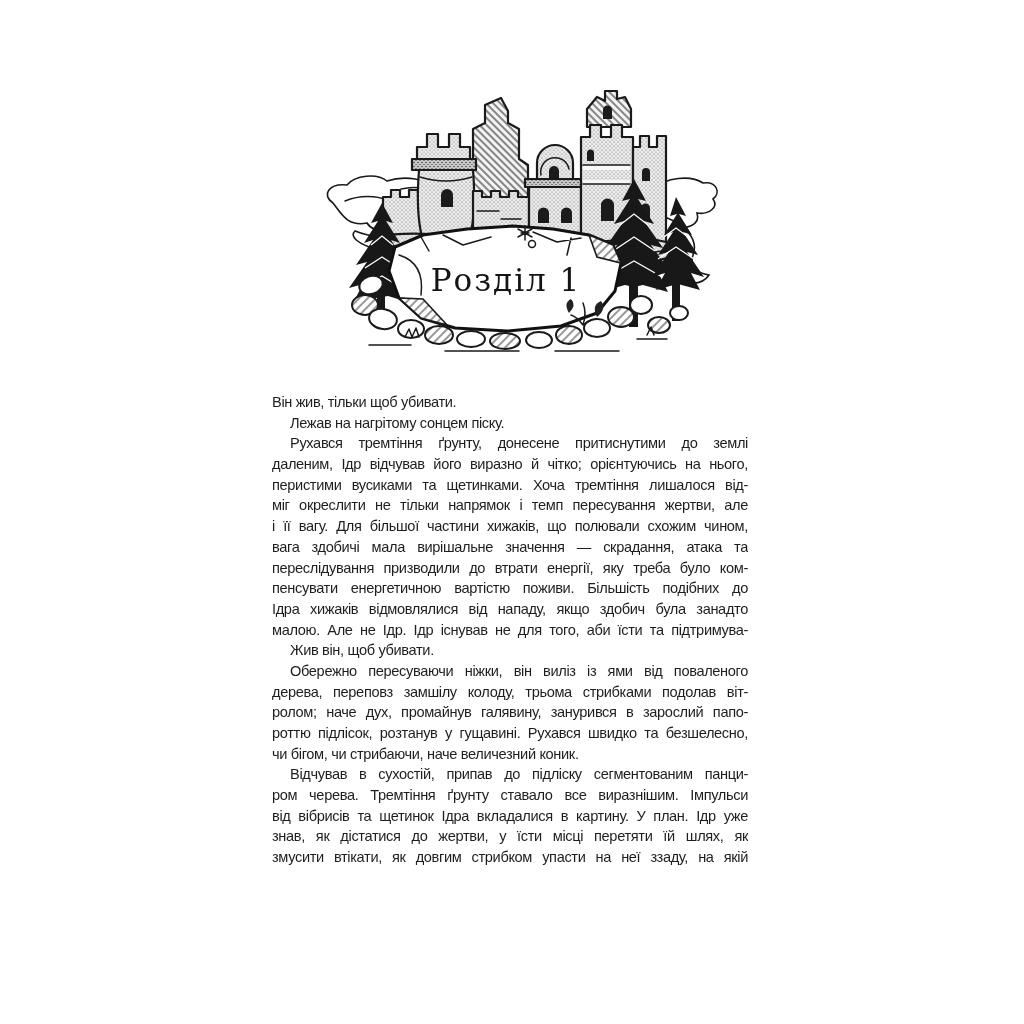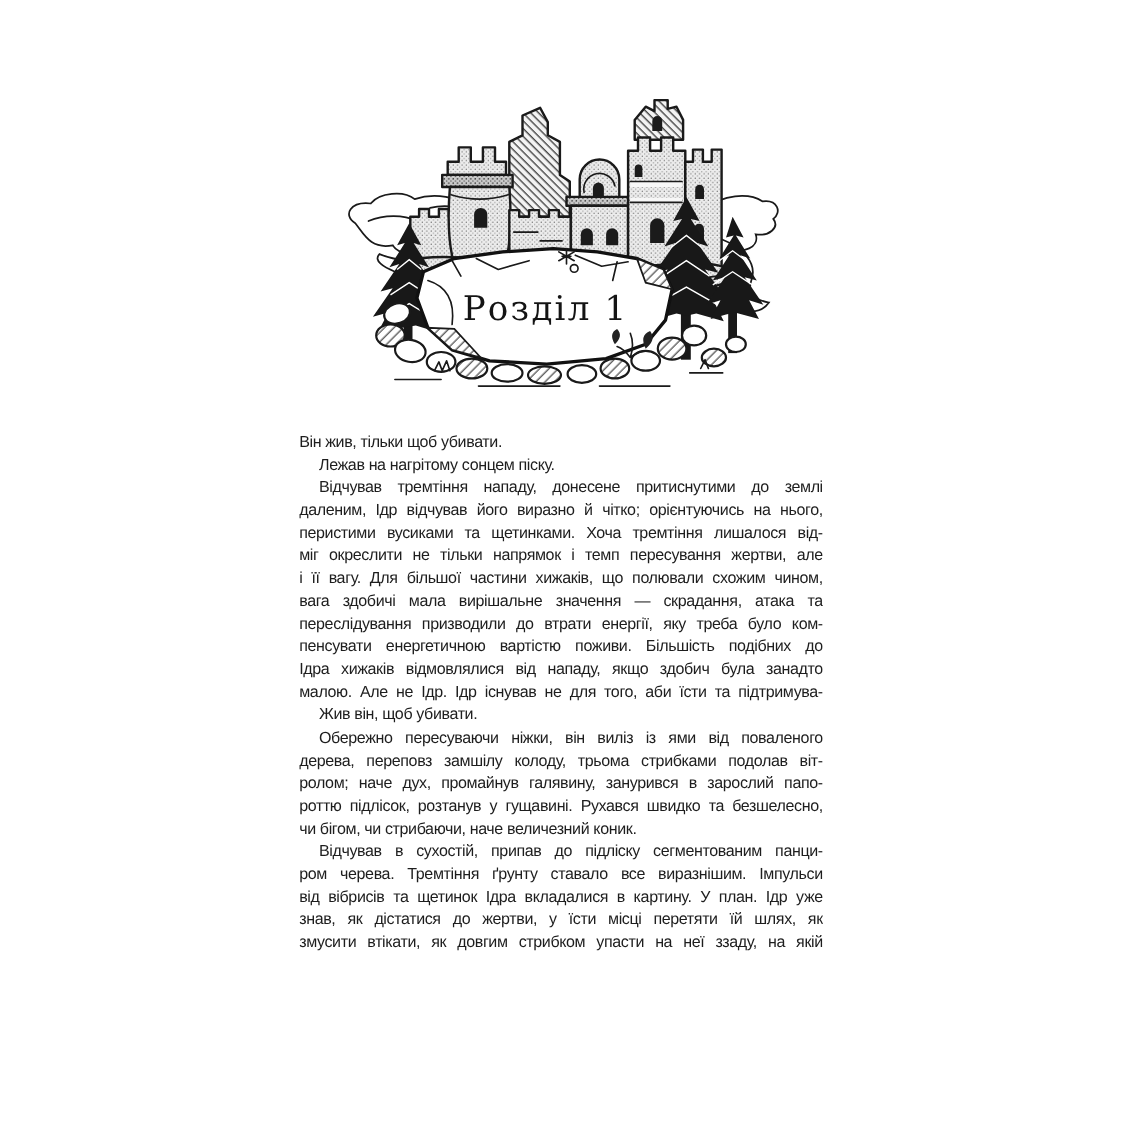--- a/index.html
+++ b/index.html
@@ -3,21 +3,21 @@
 <meta charset="utf-8">
 <style>
   html,body{margin:0;padding:0;}
   body{
     width:1024px;height:1024px;position:relative;
     background:#ffffff;overflow:hidden;
     font-family:"Liberation Sans","DejaVu Sans",sans-serif;
   }
   .page{position:absolute;inset:0;background:#fff;}
   figure.illustration{
-    position:absolute;left:315px;top:85px;width:395px;height:278px;margin:0;
+    position:absolute;left:325px;top:85px;width:395px;height:278px;margin:0;
   }
   .body-text{
     position:absolute;left:272px;top:392px;width:476px;
     font-size:14.6px;letter-spacing:-0.35px;color:#1e1e1e;
   }
   .line{
     text-align:justify;height:20.7px;line-height:20.7px;overflow:hidden;
   }
   .line::after{content:"";display:inline-block;width:100%;height:0;vertical-align:top;}
   .line.endline{text-align:left;}
@@ -162,21 +162,21 @@
         <path d="M80,252 l4,-8 l3,8 l4,-9 l3,9 M322,250 l4,-8 l3,8"></path>
       </g>
 
       <text x="181" y="206" text-anchor="middle" font-family="DejaVu Serif, Liberation Serif, serif" font-size="31" letter-spacing="2" fill="#141414">Розділ 1</text>
     </svg>
   </figure>
 
   <section class="body-text">
       <div class="line endline">Він жив, тільки щоб убивати.</div>
       <div class="line indent endline">Лежав на нагрітому сонцем піску.</div>
-      <div class="line indent">Відчував тремтіння нападу, донесене притиснутими до землі</div>
+      <div class="line indent">Рухався тремтіння ґрунту, донесене притиснутими до землі</div>
       <div class="line">даленим, Ідр відчував його виразно й чітко; орієнтуючись на нього,</div>
       <div class="line">перистими вусиками та щетинками. Хоча тремтіння лишалося від-</div>
       <div class="line">міг окреслити не тільки напрямок і темп пересування жертви, але</div>
       <div class="line">і її вагу. Для більшої частини хижаків, що полювали схожим чином,</div>
       <div class="line">вага здобичі мала вирішальне значення — скрадання, атака та</div>
       <div class="line">переслідування призводили до втрати енергії, яку треба було ком-</div>
       <div class="line">пенсувати енергетичною вартістю поживи. Більшість подібних до</div>
       <div class="line">Ідра хижаків відмовлялися від нападу, якщо здобич була занадто</div>
       <div class="line">малою. Але не Ідр. Ідр існував не для того, аби їсти та підтримува-</div>
       <div class="line indent endline">Жив він, щоб убивати.</div>

